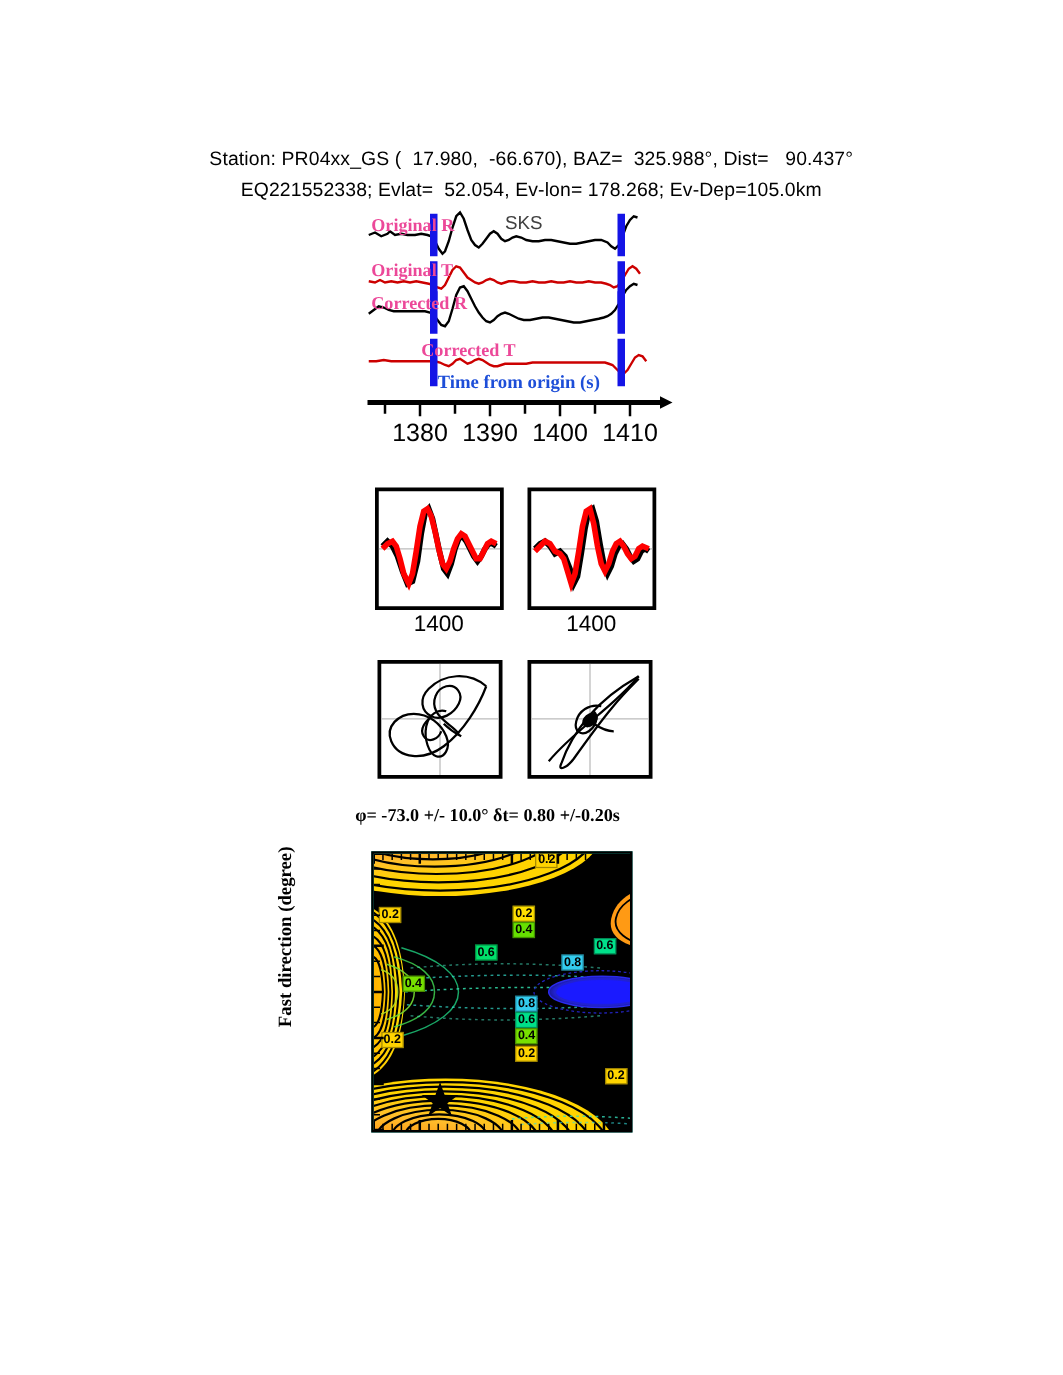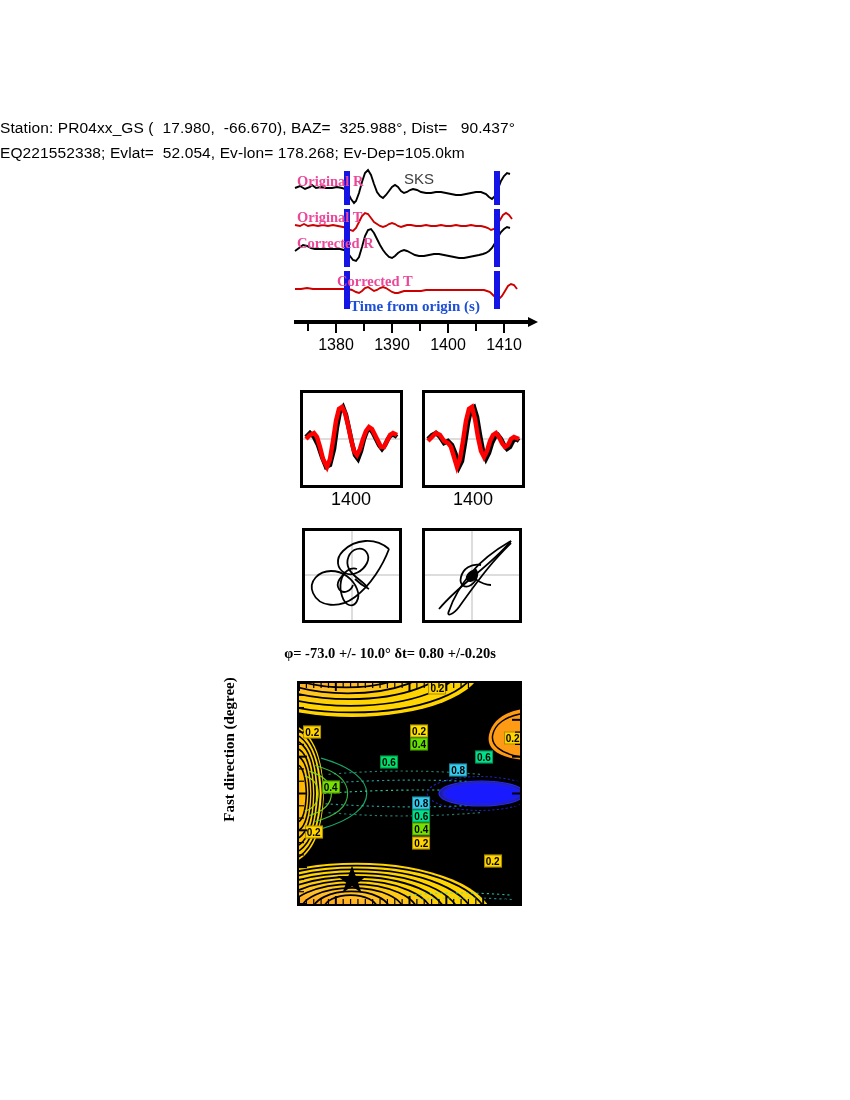--- a/index.html
+++ b/index.html
@@ -12,21 +12,21 @@
     position: relative;
     font-family: "Liberation Sans", sans-serif;
     overflow: hidden;
   }
   .page { position: absolute; left: 0; top: 0; width: 850px; height: 1100px; }
 
   
   .hdr {
     position: absolute;
     width: 850px;
-    text-align: left;
+    text-align: center;
     font-family: "Liberation Sans", sans-serif;
     font-size: 15.5px;
     color: #000;
     letter-spacing: 0.1px;
     white-space: pre;
   }
   #hdr-line1 { top: 119px; }
   #hdr-line2 { top: 144px; }
 
   .sks-label {
@@ -58,21 +58,21 @@
     width: 100%;
     text-align: center;
     font-family: "Liberation Serif", serif;
     font-weight: bold;
     font-size: 15px;
     color: #1d4ed8;
   }
   .ticklabel {
     position: absolute;
     font-family: "Liberation Sans", sans-serif;
-    font-size: 16px;
+    font-size: 20px;
     color: #000;
     text-align: left;
     transform: translateX(-50%);
     white-space: nowrap;
   }
 
   
   #cmp-row { position: absolute; left: 290px; top: 385px; width: 245px; height: 130px; }
   .cmp-box {
     position: absolute;
@@ -108,21 +108,21 @@
     text-align: center;
     font-family: "Liberation Serif", serif;
     font-weight: bold;
     font-size: 14.5px;
     color: #000;
     white-space: pre;
   }
   #contour-plot {
     position: absolute;
     left: 117px; top: 36px;
-    width: 225px; height: 225px;
+    width: 209px; height: 225px;
     border: 2px solid #000;
     box-sizing: border-box;
     background: #14b8a6;
     overflow: hidden;
   }
   .yaxis-title {
     position: absolute;
     left: -51px; top: 96px;
     width: 200px;
     text-align: center;

